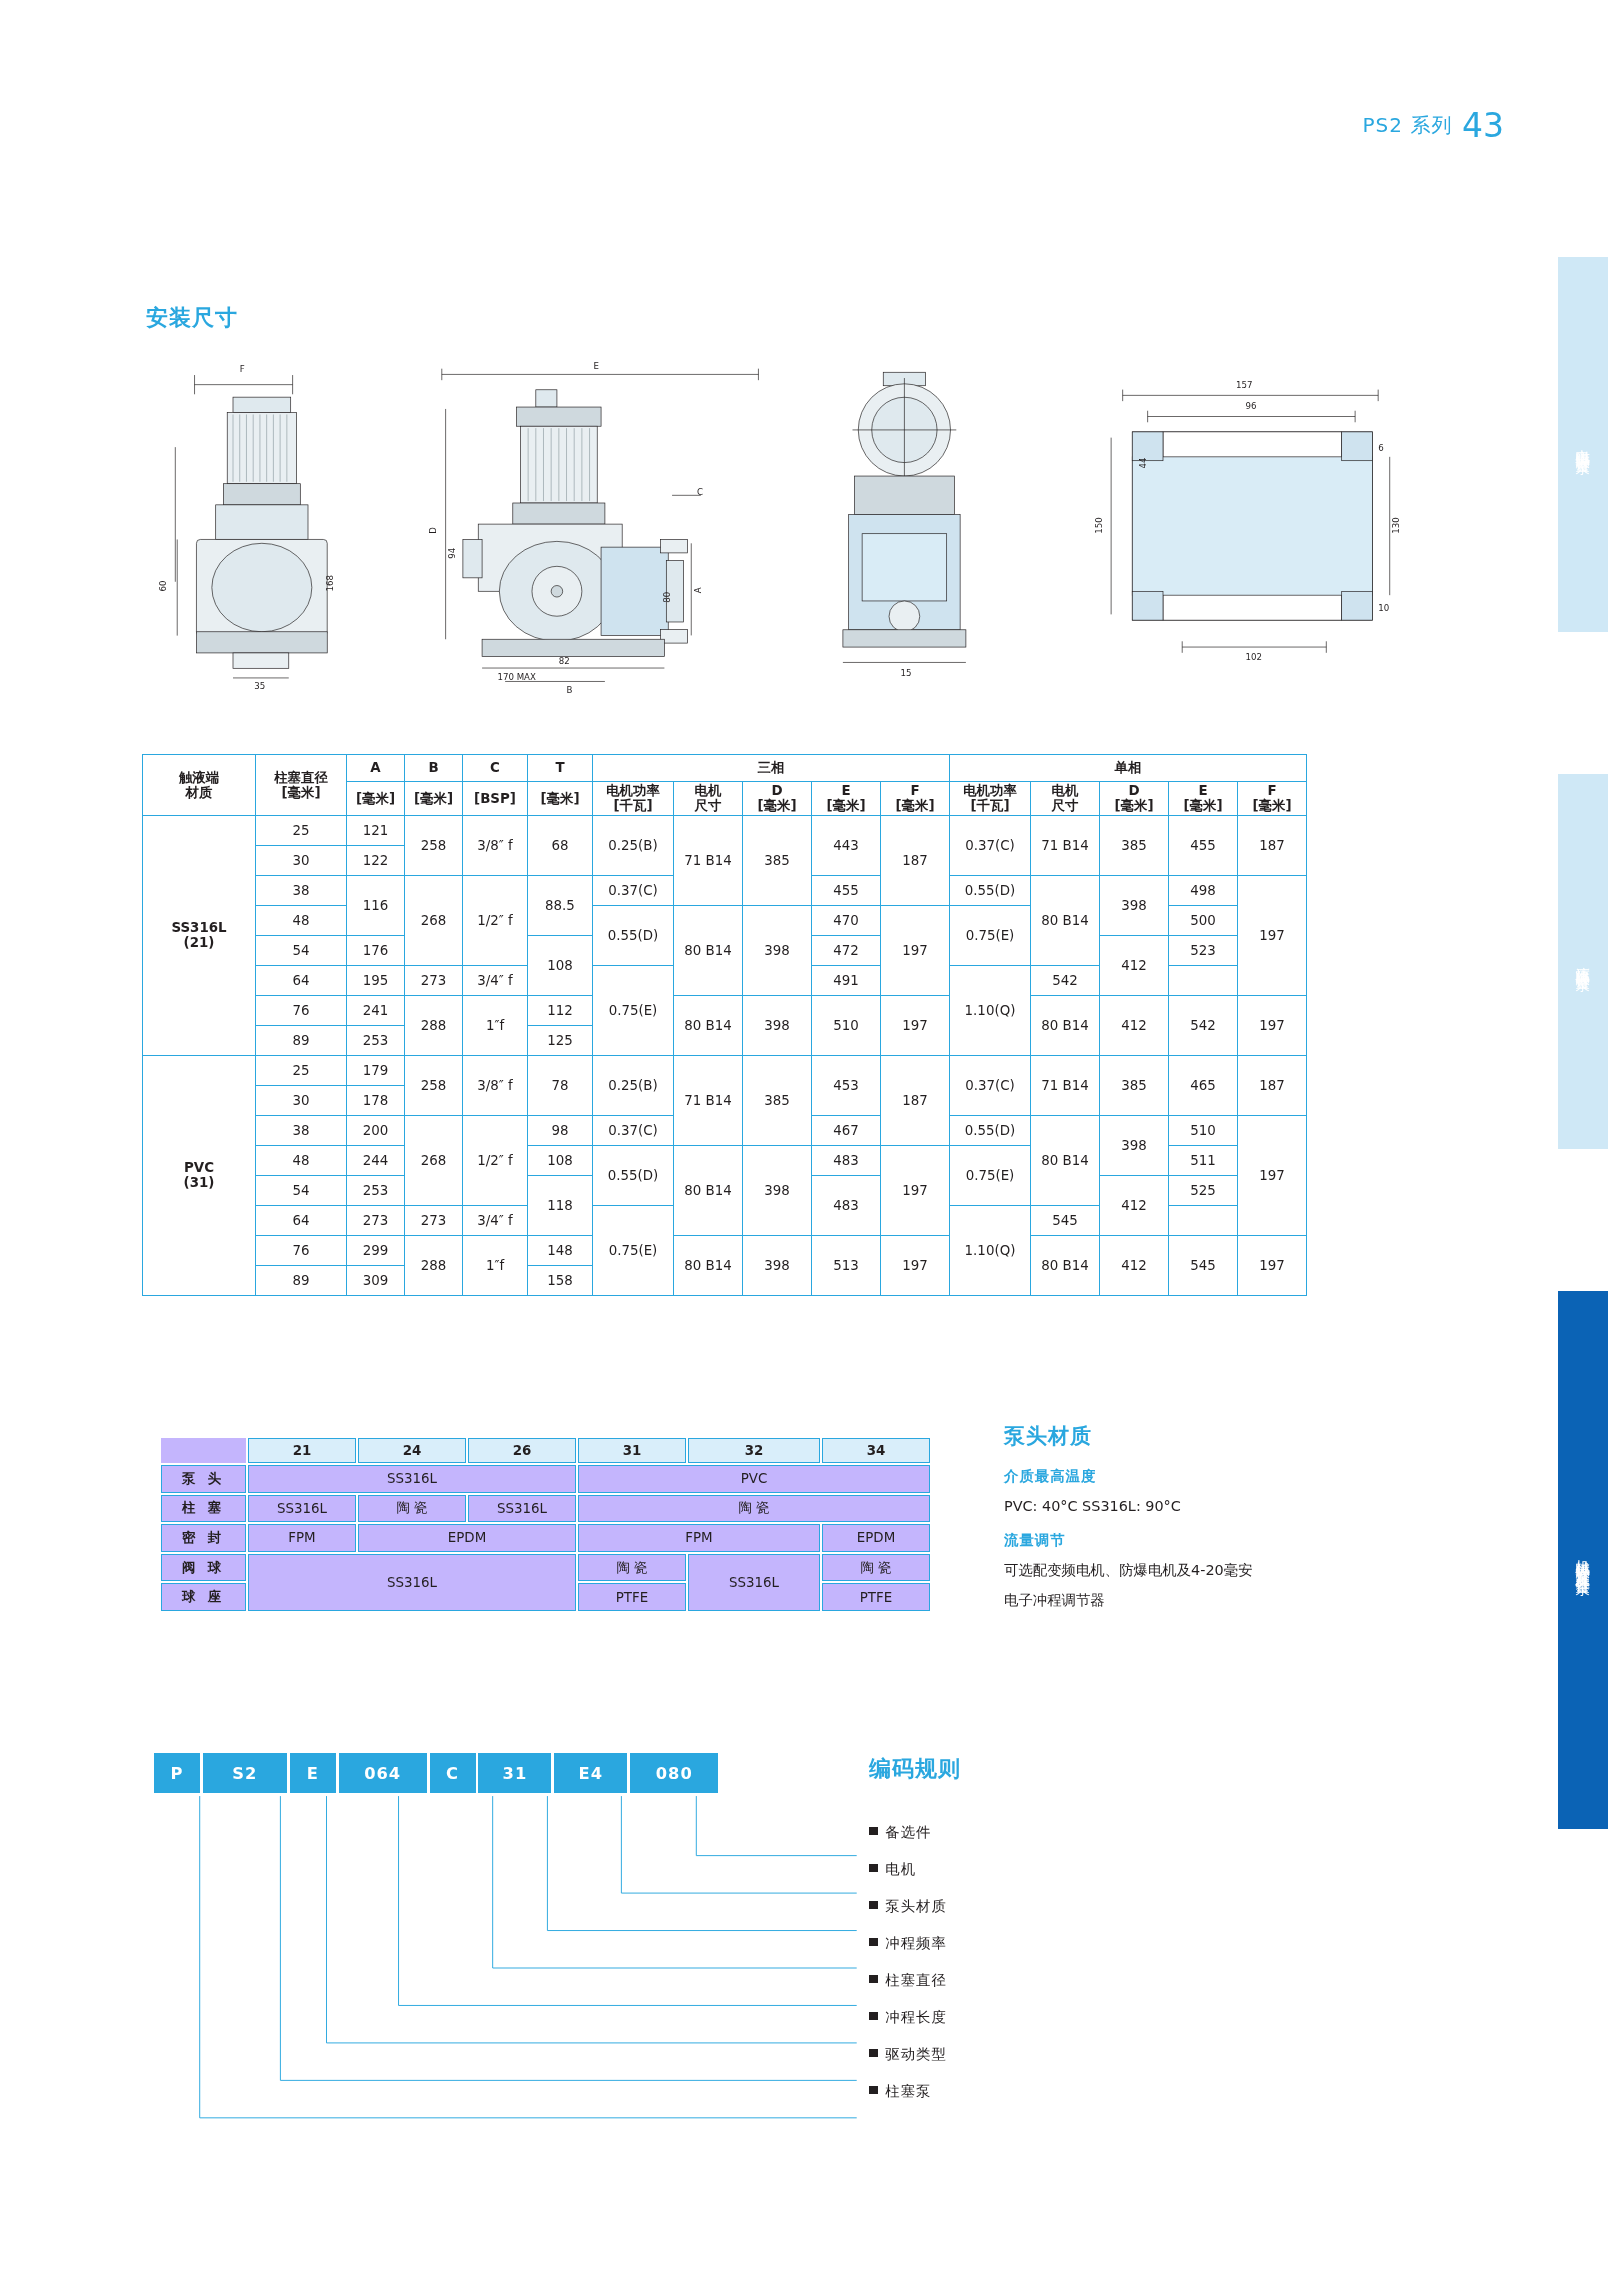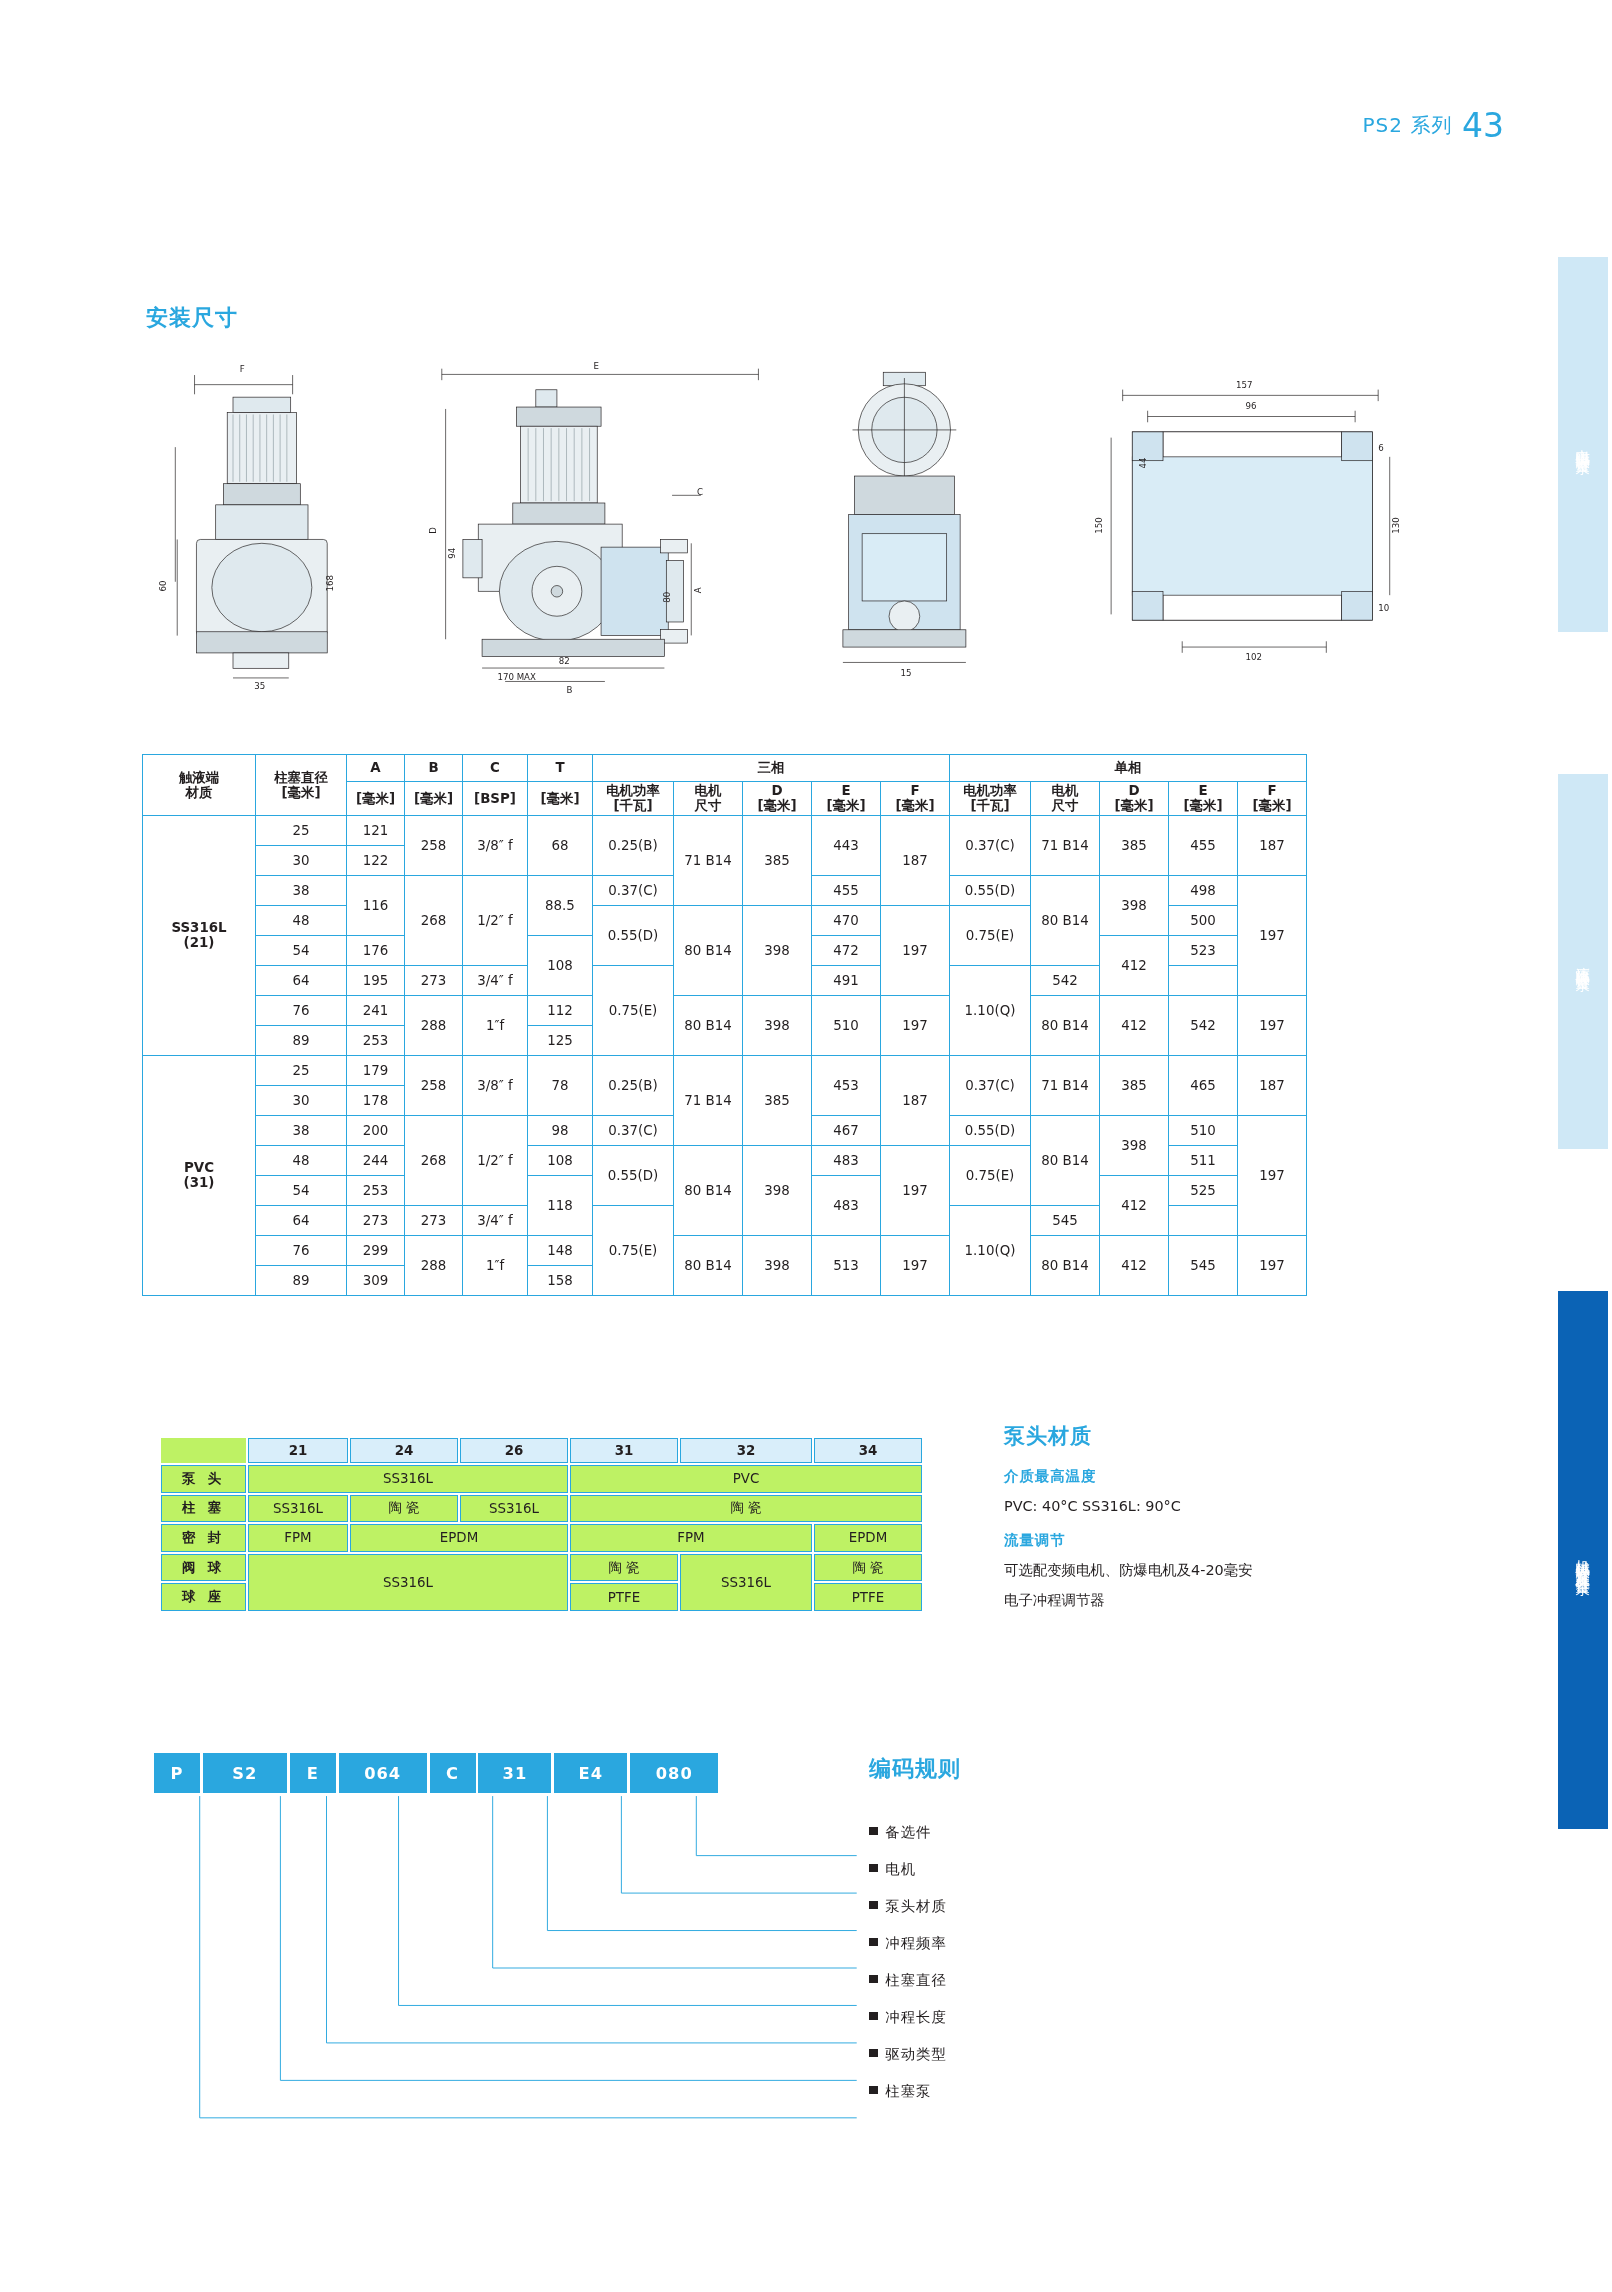--- a/index.html
+++ b/index.html
@@ -51,21 +51,21 @@
   }
   table.spec th { font-weight:bold; line-height:15.4px; }
   .spec-wrap { position:absolute; left:142px; top:754px; }
   .hdrcell { font-size:13.4px; font-weight:bold; line-height:16.3px;margin-left:40px; }
 
   
   .mat-wrap { position:absolute; left:159px; top:1436px; }
   table.mat { border-collapse:separate; border-spacing:2.9px; font-size:13.4px; color:#231f20; }
   table.mat td {
     border:1px solid #2aa7df; text-align:center; vertical-align:middle;
-    padding:3.8px 5.8px; background:#bef264; height:25px;
+    padding:3.8px 5.8px; background:#c4b5fd; height:25px;
   }
   table.mat td.rowlbl { font-weight:bold; letter-spacing:3.8px; width:85px; }
   table.mat td.colhdr { font-weight:bold; background:#d9eefa; }
   table.mat td.blank { border:none; }
 
   
   .matinfo { position:absolute; left:1004px; top:1422px; width:403px; color:#231f20; }
   .matinfo h3 { margin:0 0 17.3px 0; font-size:21px; color:#2aa7df; font-weight:bold; letter-spacing:1px;}
   .matinfo .sub { color:#2aa7df; font-size:14.4px; font-weight:bold; margin:13.4px 0 7.7px 0; letter-spacing:1px;}
   .matinfo p { margin:0 0 5.8px 0; font-size:14.4px; line-height:24px; }
@@ -500,21 +500,21 @@
       </tr>
     </tbody>
       </table>
   </div>
 
   <div class="mat-wrap">
     <table class="mat">
       <tbody>
           <tr>
         <td class="blank"></td>
-        <td class="colhdr" style="width:100px;margin-left:7px;">21</td>
+        <td class="colhdr" style="width:108px;margin-left:7px;">21</td>
         <td class="colhdr" style="width:108px;">24</td>
         <td class="colhdr" style="width:108px;">26</td>
         <td class="colhdr" style="width:108px;">31</td>
         <td class="colhdr" style="width:132px;">32</td>
         <td class="colhdr" style="width:108px;">34</td>
       </tr>
 
       <tr>
         <td class="rowlbl">泵 头</td>
         <td colspan="3">SS316L</td>

